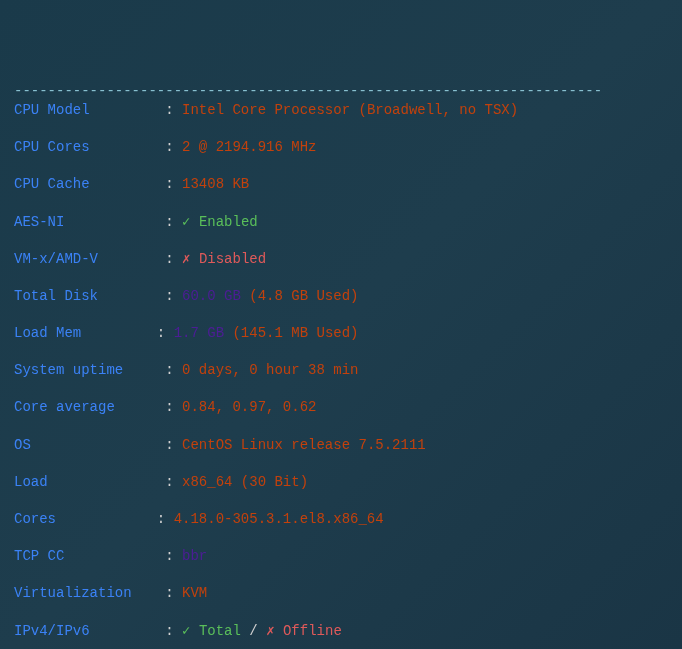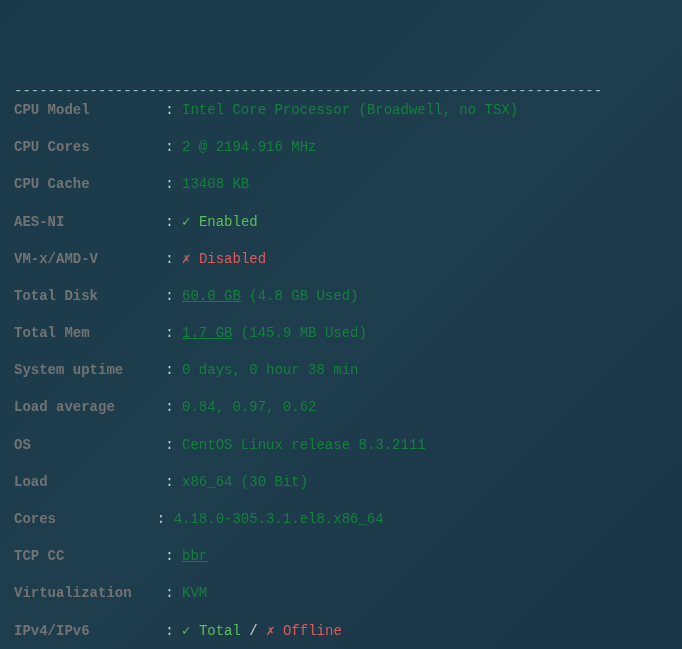--- a/index.html
+++ b/index.html
@@ -10,44 +10,44 @@
     font-size: 14px;
     line-height: 18.6px;
     color: #d0d0d0;
     white-space: pre;
     width: 682px;
     height: 649px;
     box-sizing: border-box;
     overflow: hidden;
   }
   .dash { color: #88c0d0; }
-  .lbl { color: #737373; font-weight: bold; }
+  .lbl { color: #3b82f6; }
   .sep { color: #d0d0d0; }
-  .blue { color: #15803d; }
-  .yel { color: #15803d; text-decoration: underline; }
+  .blue { color: #c2410c; }
+  .yel { color: #4c1d95; }
   .grn { color: #5abf5a; }
   .red { color: #e05a5a; }
   .row { display:block; }
 </style>
 </head>
 <body>
 
 
 
 <span class="dash">----------------------------------------------------------------------</span>
 <span class="row"><span class="lbl">CPU Model        </span><span class="sep"> : </span><span class="blue">Intel Core Processor (Broadwell, no TSX)</span></span>
 <span class="row"><span class="lbl">CPU Cores        </span><span class="sep"> : </span><span class="blue">2 @ 2194.916 MHz</span></span>
 <span class="row"><span class="lbl">CPU Cache        </span><span class="sep"> : </span><span class="blue">13408 KB</span></span>
 <span class="row"><span class="lbl">AES-NI           </span><span class="sep"> : </span><span class="grn">✓ </span><span class="grn">Enabled</span></span>
 <span class="row"><span class="lbl">VM-x/AMD-V       </span><span class="sep"> : </span><span class="red">✗ </span><span class="red">Disabled</span></span>
 <span class="row"><span class="lbl">Total Disk       </span><span class="sep"> : </span><span class="yel">60.0 GB</span><span class="blue"> (4.8 GB Used)</span></span>
-<span class="row"><span class="lbl">Total Mem        </span><span class="sep"> : </span><span class="yel">1.7 GB</span><span class="blue"> (145.9 MB Used)</span></span>
+<span class="row"><span class="lbl">Load Mem        </span><span class="sep"> : </span><span class="yel">1.7 GB</span><span class="blue"> (145.1 MB Used)</span></span>
 <span class="row"><span class="lbl">System uptime    </span><span class="sep"> : </span><span class="blue">0 days, 0 hour 38 min</span></span>
-<span class="row"><span class="lbl">Load average     </span><span class="sep"> : </span><span class="blue">0.84, 0.97, 0.62</span></span>
-<span class="row"><span class="lbl">OS               </span><span class="sep"> : </span><span class="blue">CentOS Linux release 8.3.2111</span></span>
+<span class="row"><span class="lbl">Core average     </span><span class="sep"> : </span><span class="blue">0.84, 0.97, 0.62</span></span>
+<span class="row"><span class="lbl">OS               </span><span class="sep"> : </span><span class="blue">CentOS Linux release 7.5.2111</span></span>
 <span class="row"><span class="lbl">Load             </span><span class="sep"> : </span><span class="blue">x86_64 (30 Bit)</span></span>
 <span class="row"><span class="lbl">Cores           </span><span class="sep"> : </span><span class="blue">4.18.0-305.3.1.el8.x86_64</span></span>
 <span class="row"><span class="lbl">TCP CC           </span><span class="sep"> : </span><span class="yel">bbr</span></span>
 <span class="row"><span class="lbl">Virtualization   </span><span class="sep"> : </span><span class="blue">KVM</span></span>
 <span class="row"><span class="lbl">IPv4/IPv6        </span><span class="sep"> : </span><span class="grn">✓ </span><span class="grn">Total</span><span> / </span><span class="red">✗ </span><span class="red">Offline</span></span>
 
 
 
 
 

